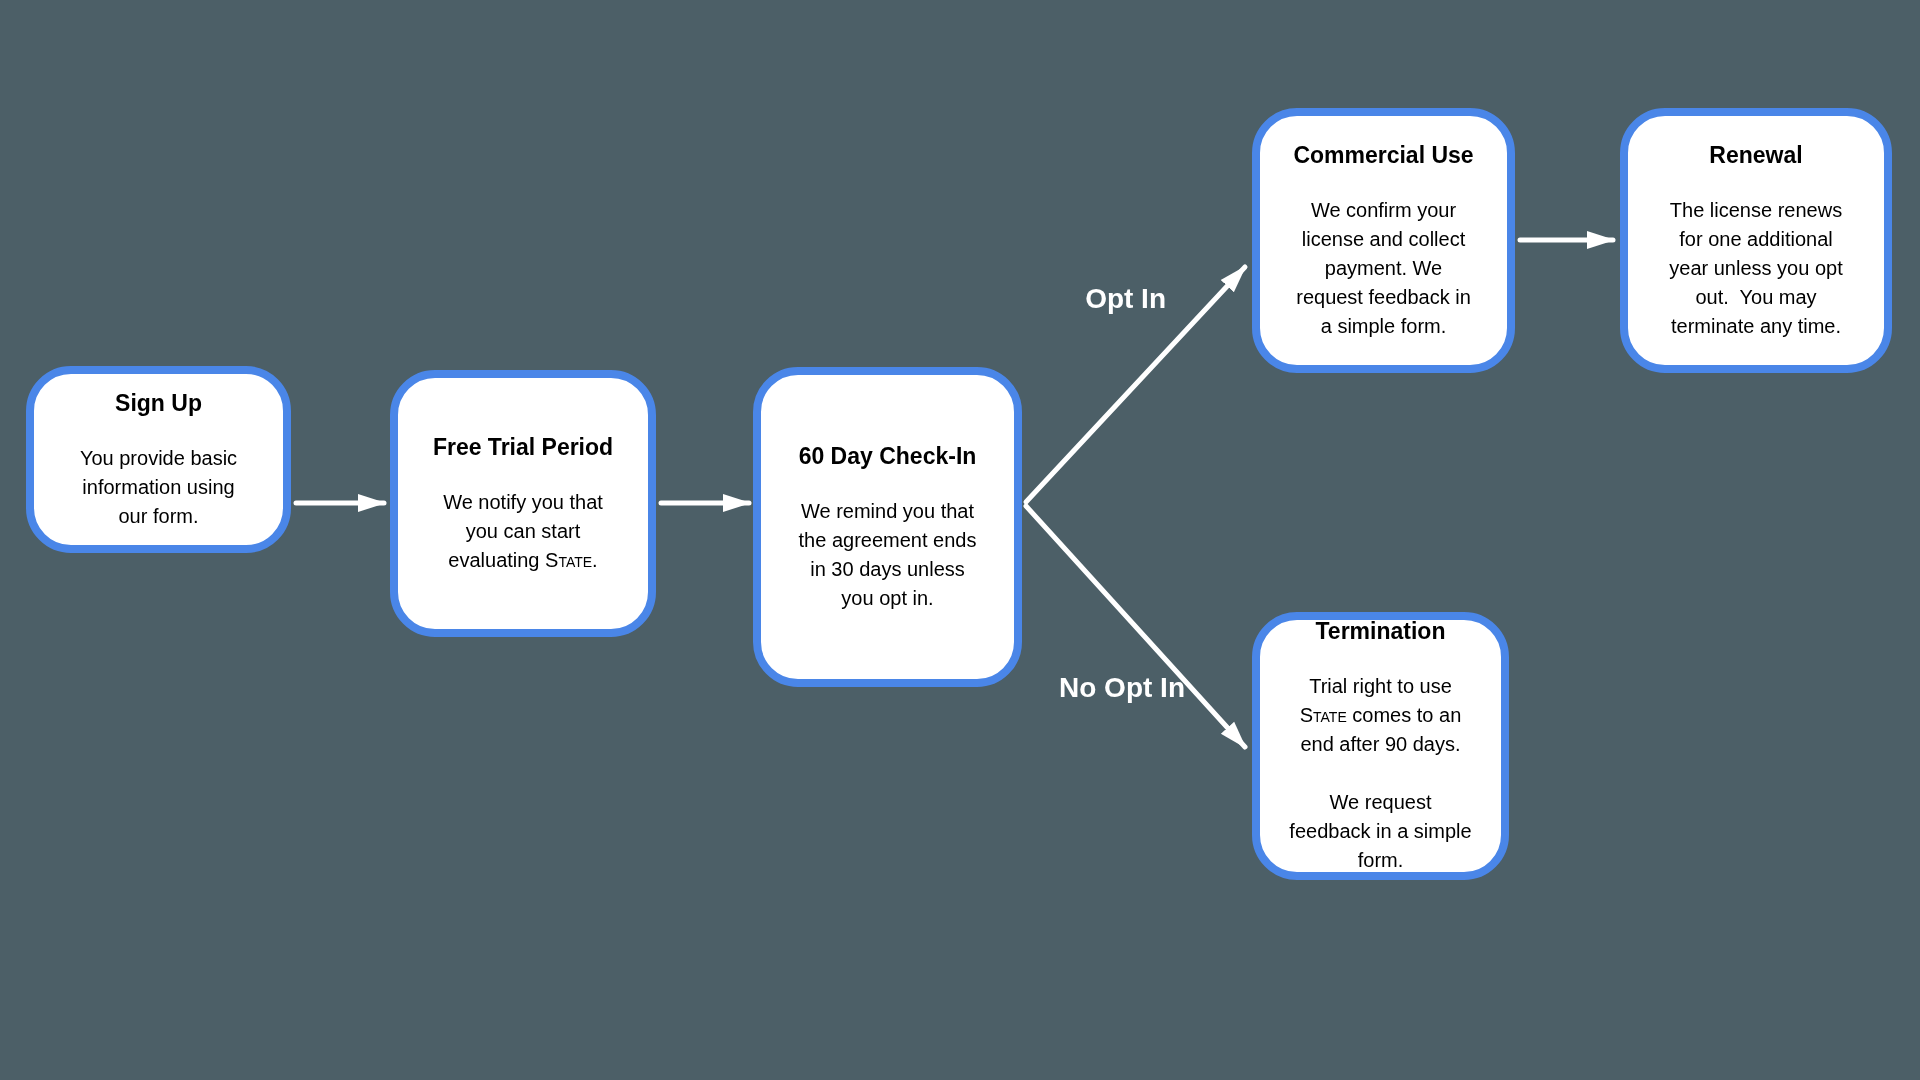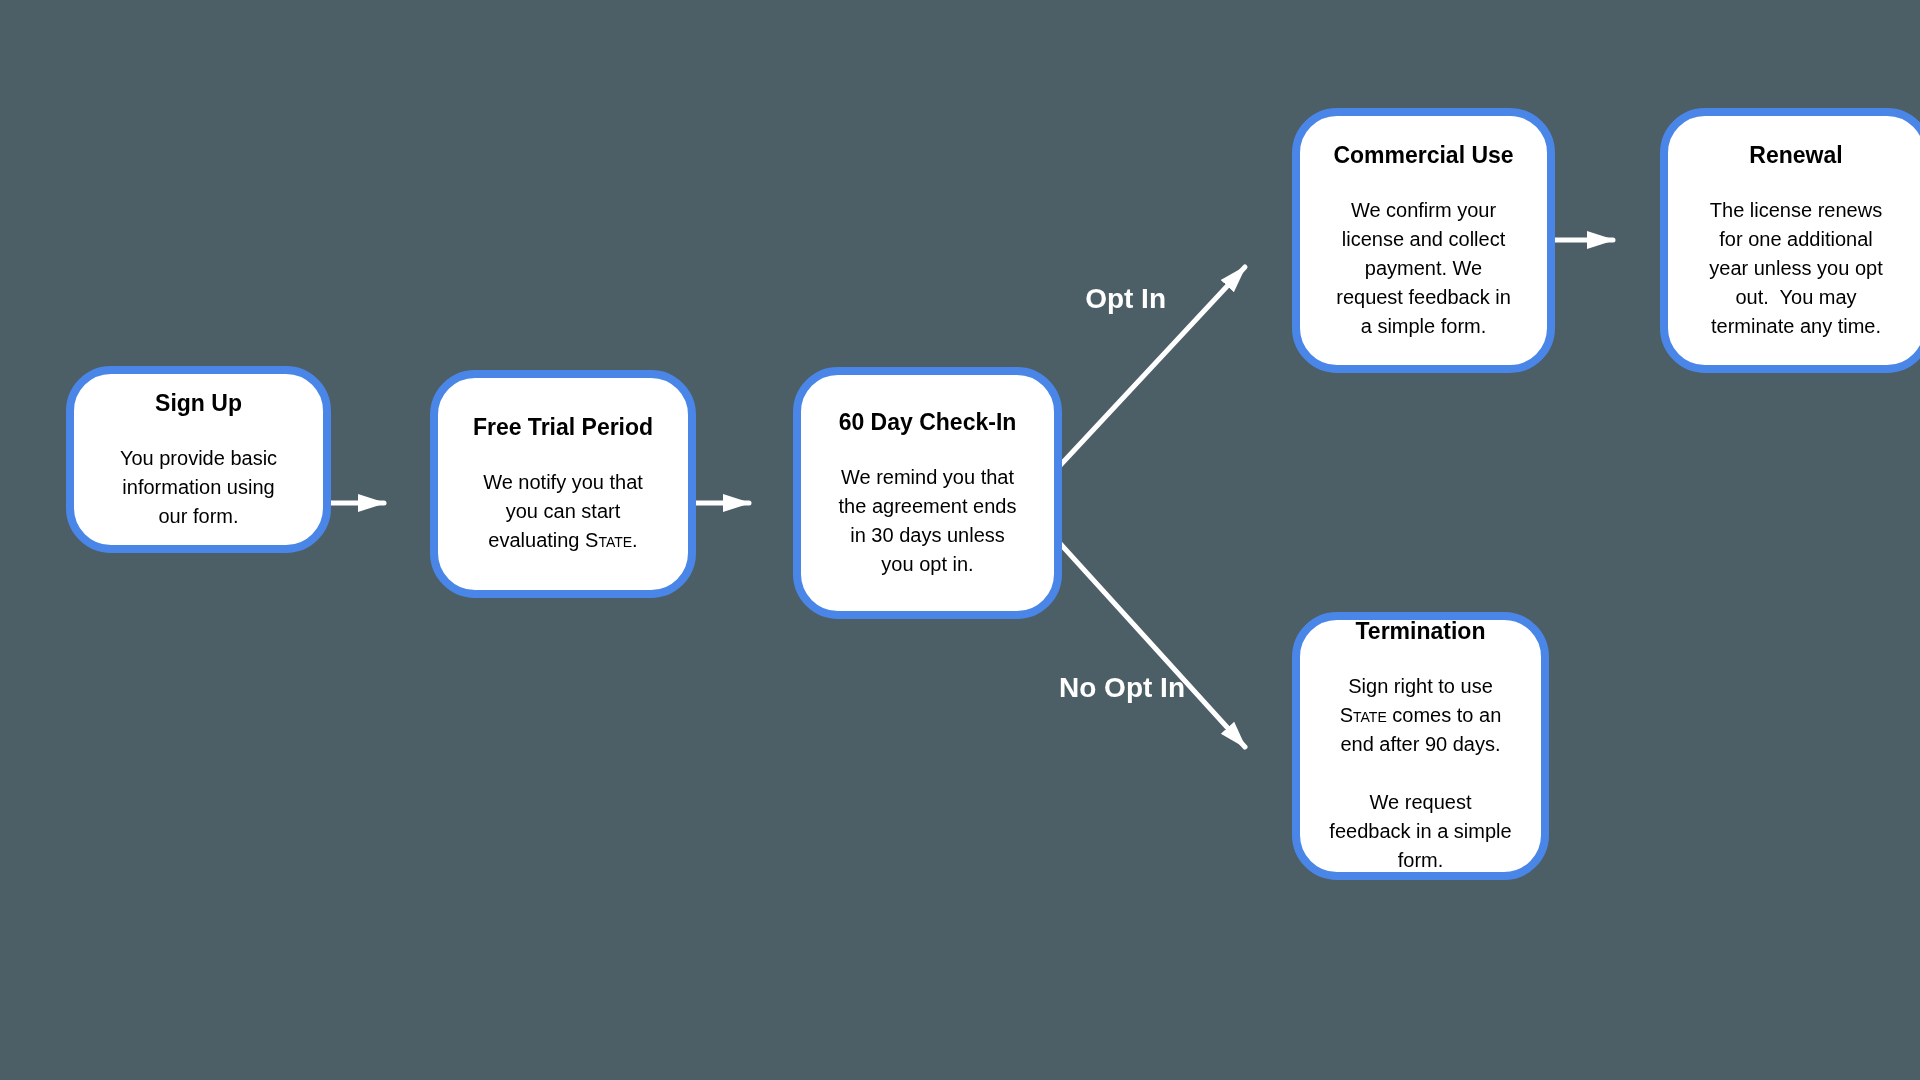--- a/index.html
+++ b/index.html
@@ -34,21 +34,20 @@
     background: var(--node-fill, #ffffff);
     border: 8px solid var(--node-border, #4a86e8);
     border-radius: 45px;
     display: flex;
     flex-direction: column;
     align-items: center;
     justify-content: center;
     text-align: center;
     color: var(--text, #000000);
     padding: 10px 6px;
-    margin-left: 40px;
   }
   .node .title {
     font-size: 23px;
     font-weight: bold;
     line-height: 28px;
     margin-bottom: 27px;
   }
   .node .body {
     font-size: 20px;
     line-height: 29px;
@@ -92,27 +91,27 @@
     <line x1="1520" y1="240" x2="1613" y2="240" marker-end="url(#arrowhead)"></line>
   </svg>
 
   <div class="node" style="left:26px; top:366px; width:265px; height:187px;">
     <div class="title" data-bind="nodes.0.title">Sign Up</div>
     <div class="body" data-bind-lines="nodes.0.body_lines">You provide basic
 information using
 our form.</div>
   </div>
 
-  <div class="node" style="left:390px; top:370px; width:266px; height:228px;">
+  <div class="node" style="left:390px; top:370px; width:266px; height:267px;">
     <div class="title" data-bind="nodes.1.title">Free Trial Period</div>
     <div class="body"><span data-bind-lines="nodes.1.body_lines_top">We notify you that
 you can start</span><br><span data-bind="nodes.1.line3_pre">evaluating </span><span class="sc" data-bind="nodes.1.state_word">State</span><span data-bind="nodes.1.line3_post">.</span></div>
   </div>
 
-  <div class="node" style="left:753px; top:367px; width:269px; height:252px;">
+  <div class="node" style="left:753px; top:367px; width:269px; height:320px;">
     <div class="title" data-bind="nodes.2.title">60 Day Check-In</div>
     <div class="body" data-bind-lines="nodes.2.body_lines">We remind you that
 the agreement ends
 in 30 days unless
 you opt in.</div>
   </div>
 
   <div class="node" style="left:1252px; top:108px; width:263px; height:265px;">
     <div class="title" data-bind="nodes.3.title">Commercial Use</div>
     <div class="body" data-bind-lines="nodes.3.body_lines">We confirm your
@@ -127,21 +126,21 @@
     <div class="body" data-bind-lines="nodes.4.body_lines">The license renews
 for one additional
 year unless you opt
 out.&nbsp; You may
 terminate any time.</div>
   </div>
 
   <div class="node" style="left:1252px; top:612px; width:257px; height:268px;">
     <div class="title" data-bind="nodes.5.title">Termination</div>
     <div class="body">
-      <p class="para"><span data-bind="nodes.5.p1_line1">Sign right to use</span><br><span class="sc" data-bind="nodes.5.state_word">State</span><span data-bind="nodes.5.p1_line2_post"> comes to an</span><br><span data-bind="nodes.5.p1_line3">end after 90 days.</span></p>
+      <p class="para"><span data-bind="nodes.5.p1_line1">Trial right to use</span><br><span class="sc" data-bind="nodes.5.state_word">State</span><span data-bind="nodes.5.p1_line2_post"> comes to an</span><br><span data-bind="nodes.5.p1_line3">end after 90 days.</span></p>
       <p class="para p2" data-bind-lines="nodes.5.p2_lines">We request
 feedback in a simple
 form.</p>
     </div>
   </div>
 
   <div class="edge-label" style="left:1038px; top:283px; width:128px;" data-bind="edge_labels.opt_in">Opt In</div>
   <div class="edge-label" style="left:1045px; top:672px; width:140px;" data-bind="edge_labels.no_opt_in">No Opt In</div>
 
 </div>

